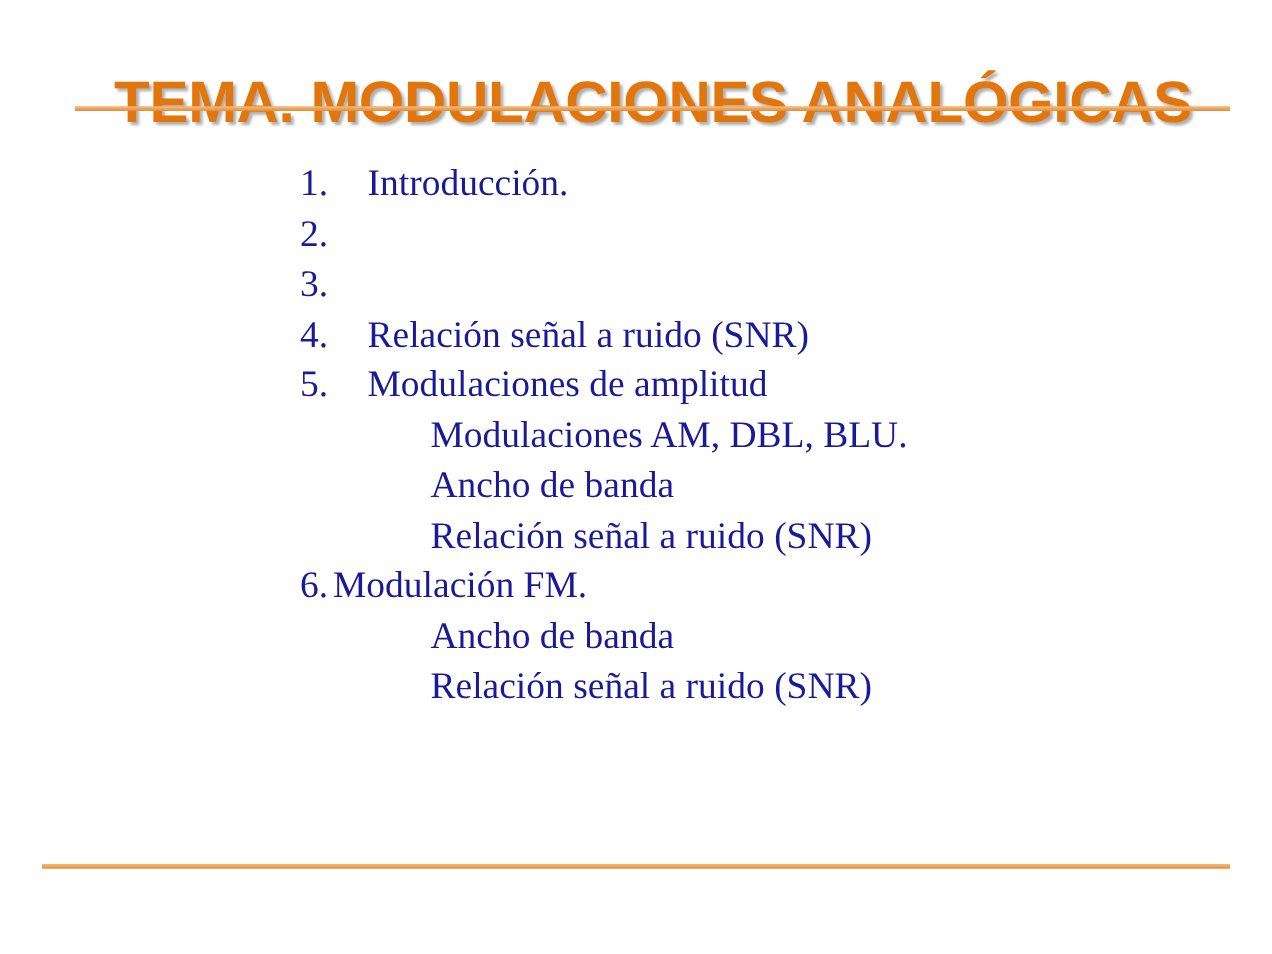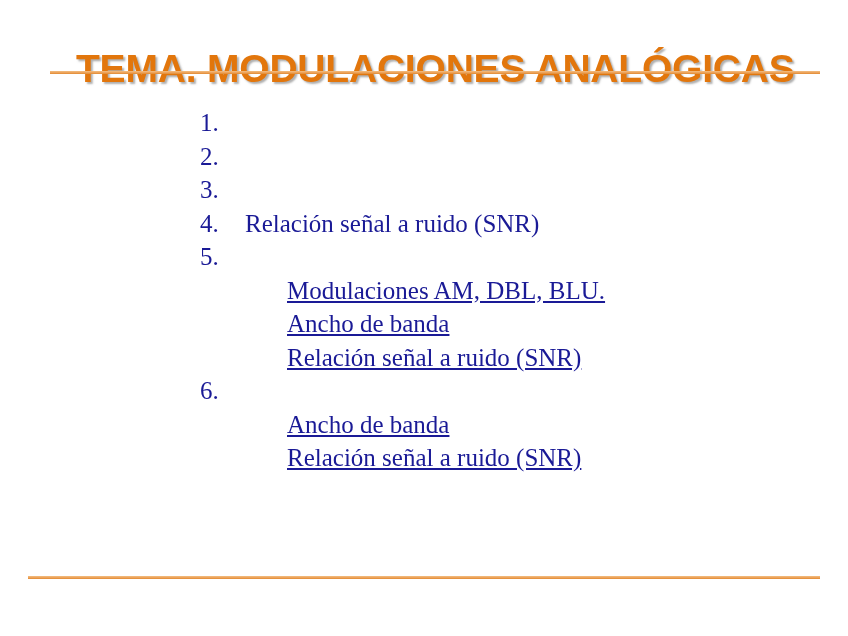--- a/index.html
+++ b/index.html
@@ -93,60 +93,62 @@
   .list-row .label {
     display: inline-block;
   }
 
   .sub-row {
     display: flex;
     align-items: baseline;
     white-space: nowrap;
     height: 33.5px;
     padding-left: 87px;
-    text-decoration: underline;
   }
 </style>
 </head>
 <body>
 
 <div class="slide">
 
   <h1 class="slide-title">TEMA. MODULACIONES ANALÓGICAS</h1>
 
   <div class="rule rule-top"></div>
 
   <div class="body-list">
       <div class="list-row">
         <span class="marker">1.</span>
+        <span class="label">Introducción.</span>
       </div>
       <div class="list-row">
         <span class="marker">2.</span>
       </div>
       <div class="list-row">
         <span class="marker">3.</span>
       </div>
       <div class="list-row">
         <span class="marker">4.</span>
         <span class="label">Relación señal a ruido (SNR)</span>
       </div>
       <div class="list-row">
         <span class="marker">5.</span>
+        <span class="label">Modulaciones de amplitud</span>
       </div>
       <div class="sub-row">
         <span class="label">Modulaciones AM, DBL, BLU.</span>
       </div>
       <div class="sub-row">
         <span class="label">Ancho de banda</span>
       </div>
       <div class="sub-row">
         <span class="label">Relación señal a ruido (SNR)</span>
       </div>
       <div class="list-row tight">
         <span class="marker">6.</span>
+        <span class="label">Modulación FM.</span>
       </div>
       <div class="sub-row">
         <span class="label">Ancho de banda</span>
       </div>
       <div class="sub-row">
         <span class="label">Relación señal a ruido (SNR)</span>
       </div>
     </div>
 
   <div class="rule rule-bottom"></div>

